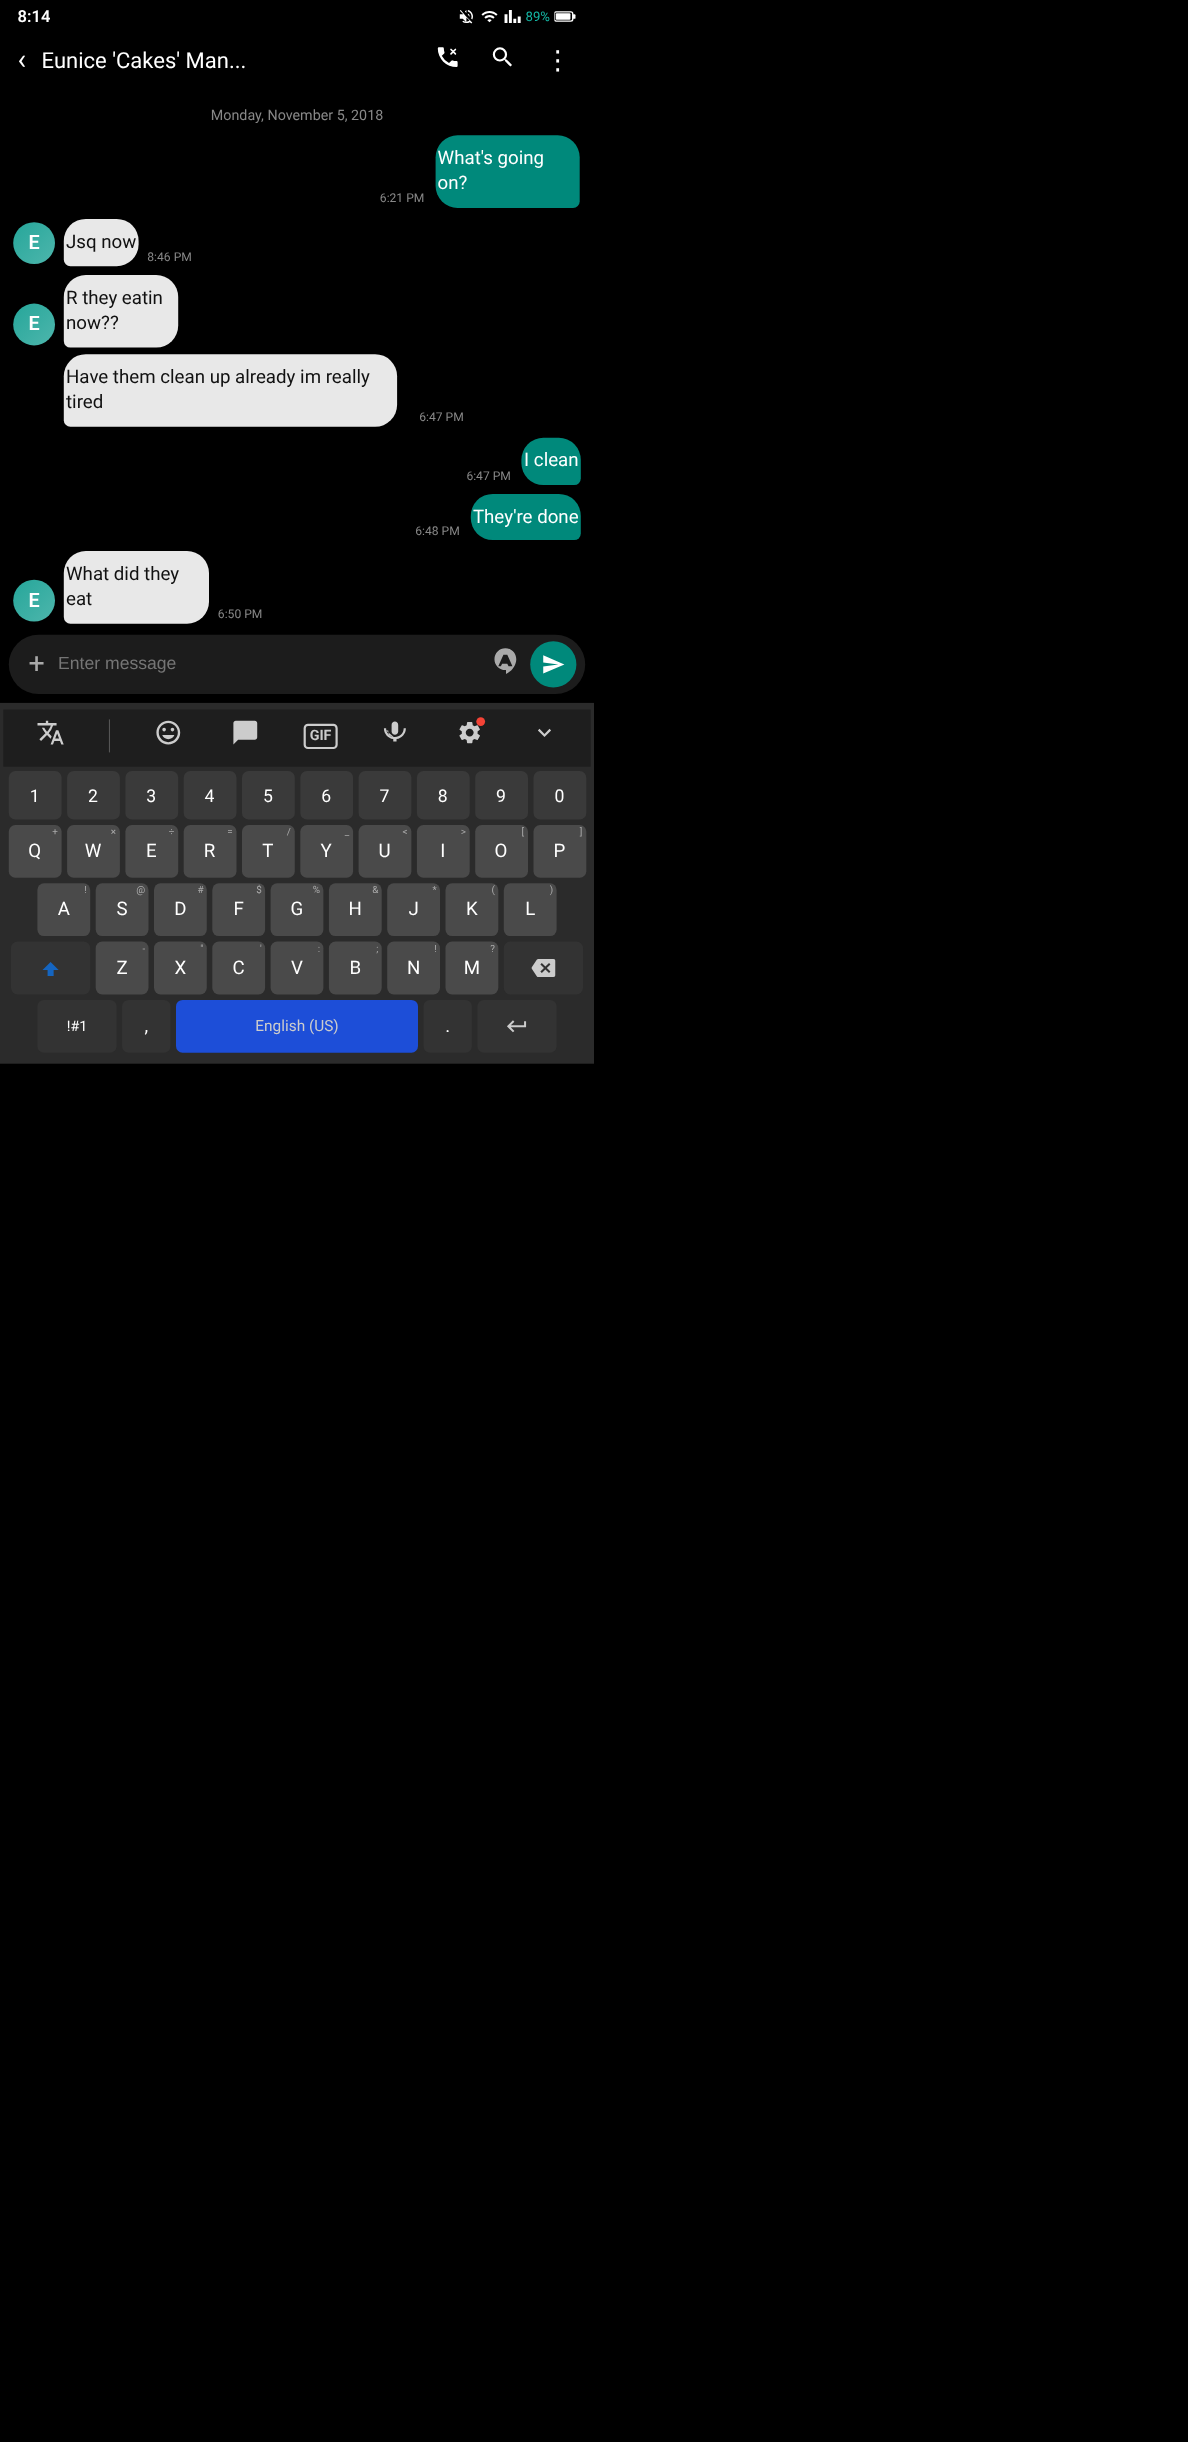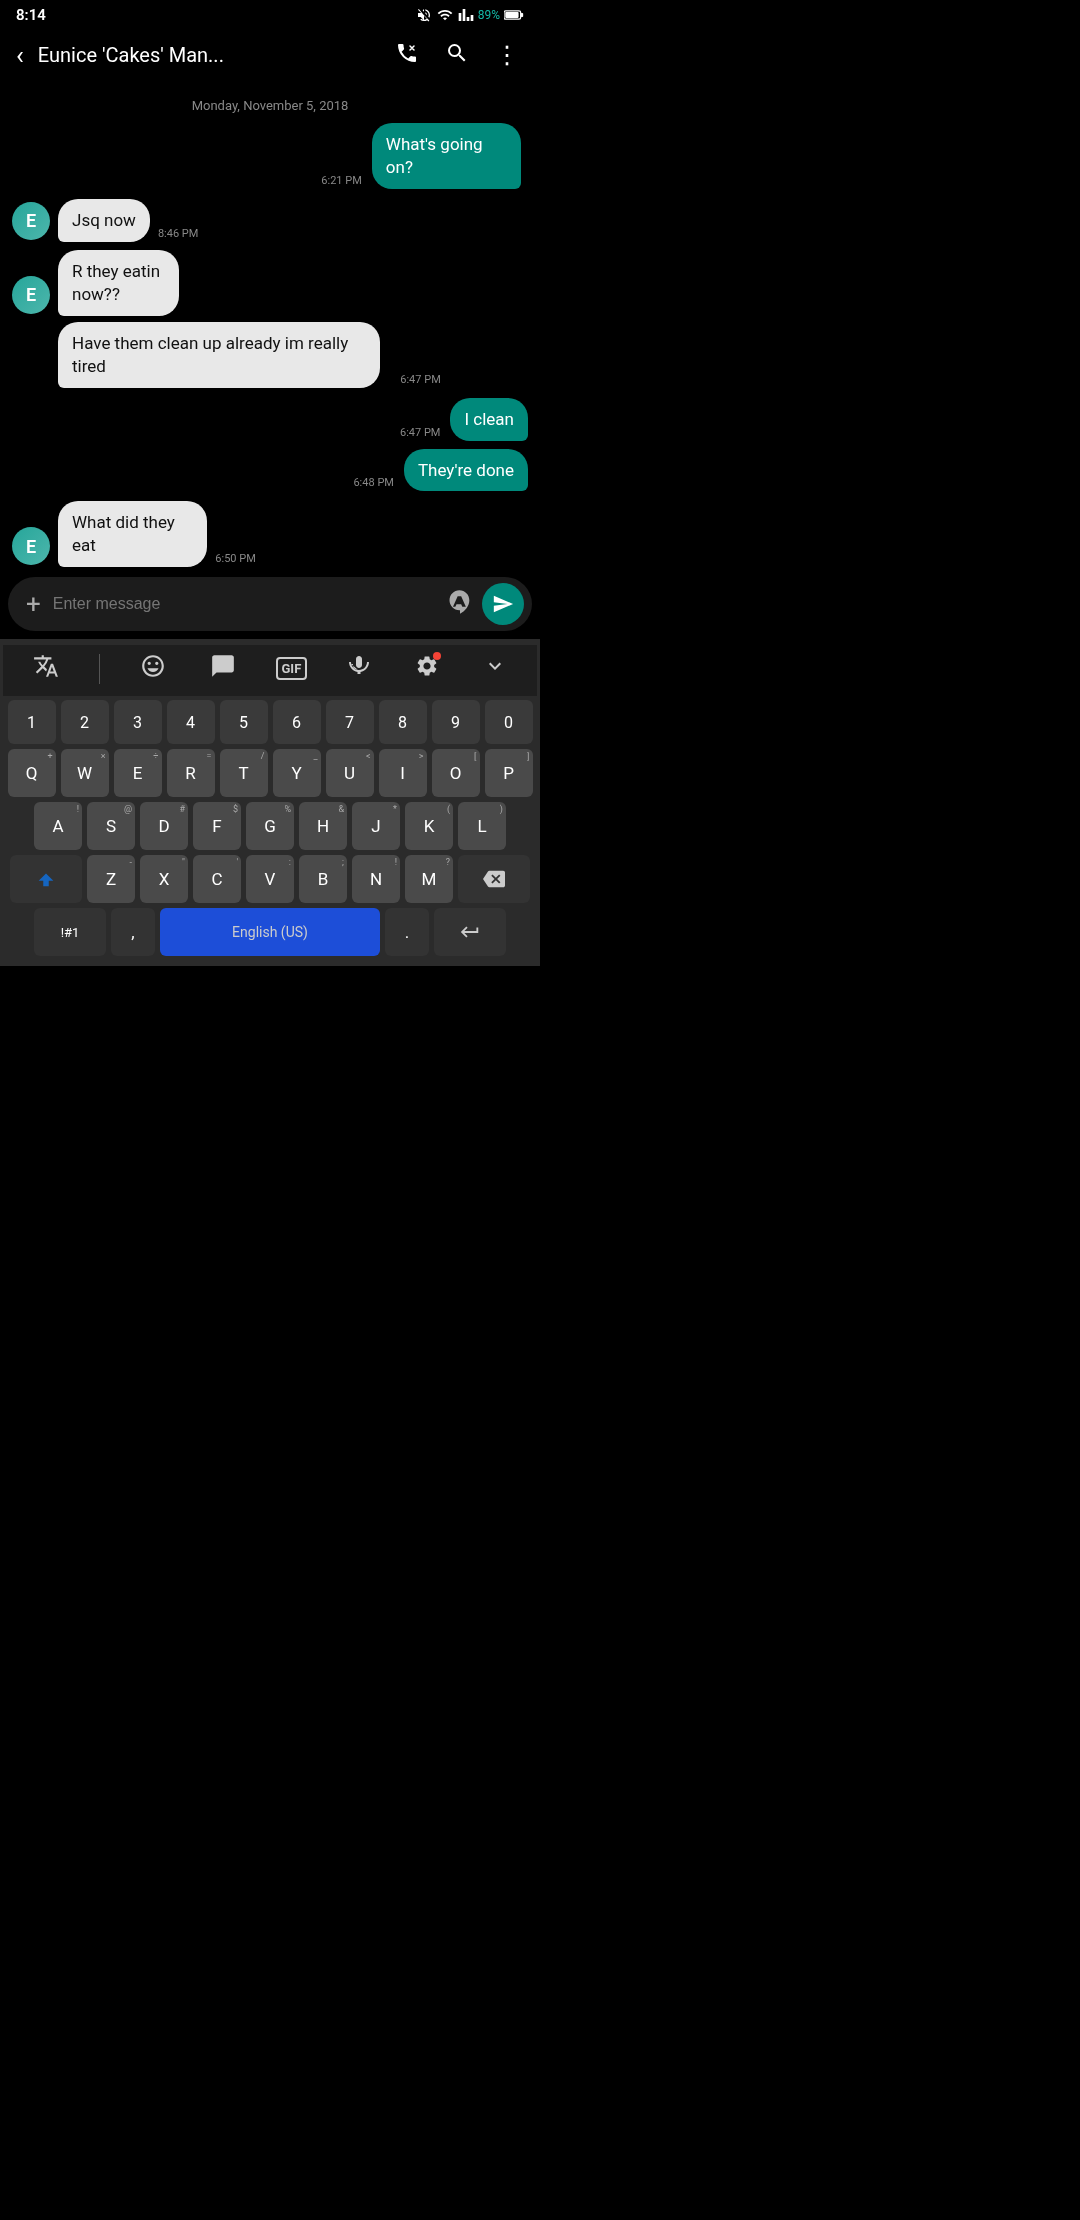--- a/index.html
+++ b/index.html
@@ -103,21 +103,21 @@
       font-weight: 600;
       color: #fff;
       flex-shrink: 0;
       margin-right: 8px;
       margin-bottom: 2px;
     }
 
     
     .bubble {
       max-width: 72%;
-      padding: 10px 14px;
+      padding: 10px 2px;
       border-radius: 20px;
       font-size: 17px;
       line-height: 1.35;
       position: relative;
     }
     .bubble.outgoing {
       background: #00897b;
       color: #fff;
       border-bottom-right-radius: 6px;
     }

